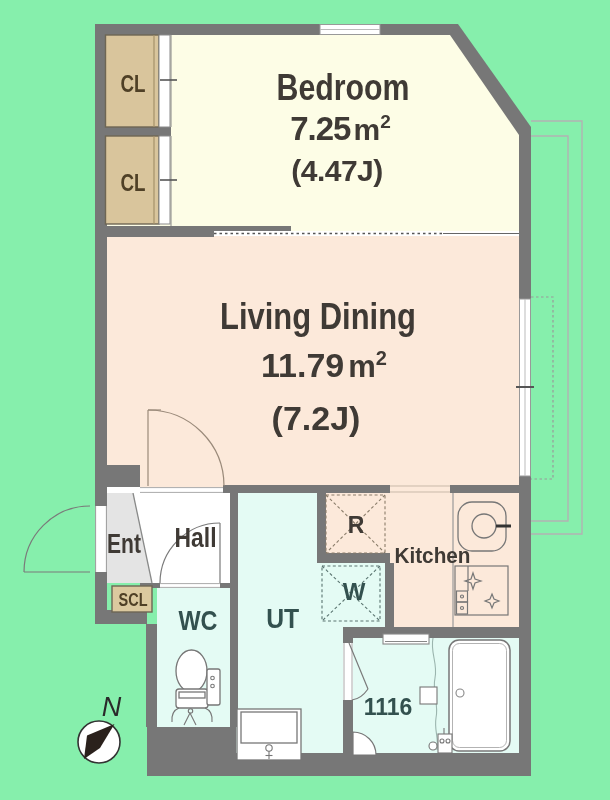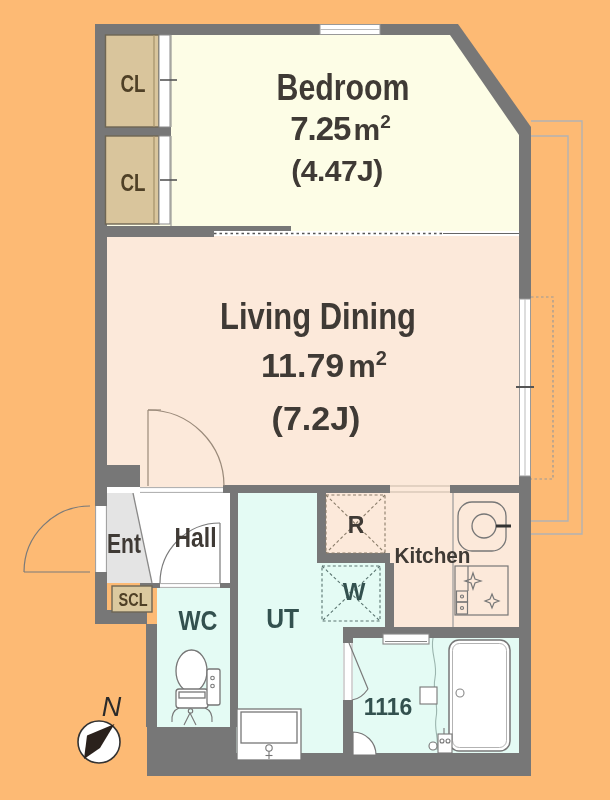--- a/index.html
+++ b/index.html
@@ -1,16 +1,16 @@
 <!DOCTYPE html>
 <html><head>
 <meta charset="utf-8">
 <style>
   html,body{margin:0;padding:0;background:#ffffff;}
-  .wrap{width:610px;height:800px;position:relative;overflow:hidden;background:#fdba74;text-align:right;}
+  .wrap{width:610px;height:800px;position:relative;overflow:hidden;background:#86efac;text-align:right;}
   svg{display:block;}
   text{font-family:"Liberation Sans",sans-serif;}
 </style>
 </head>
 <body>
 <div class="wrap">
 <svg width="610" height="800" viewBox="0 0 610 800">
 
 <polygon points="106,35 452,35 519,130 519,231 106,231" fill="#fdfde6"></polygon>
 

